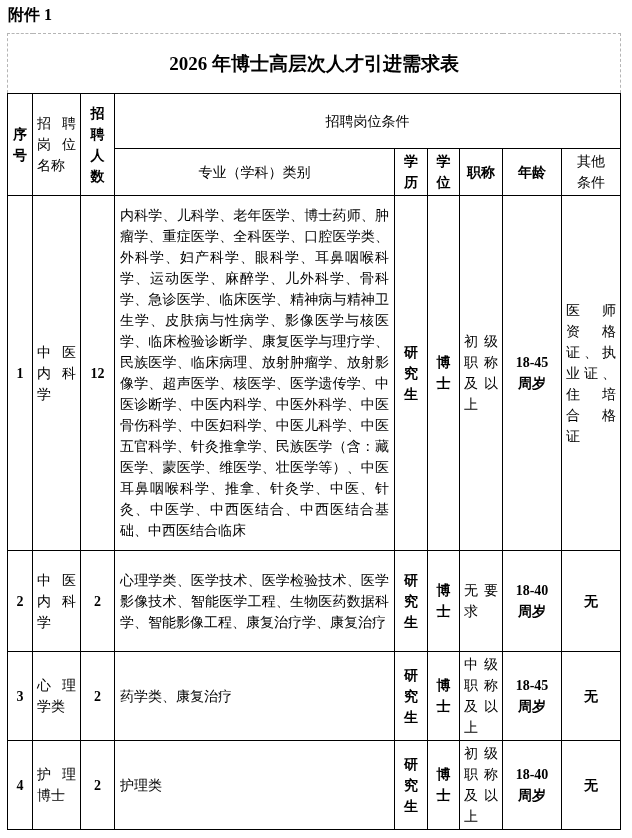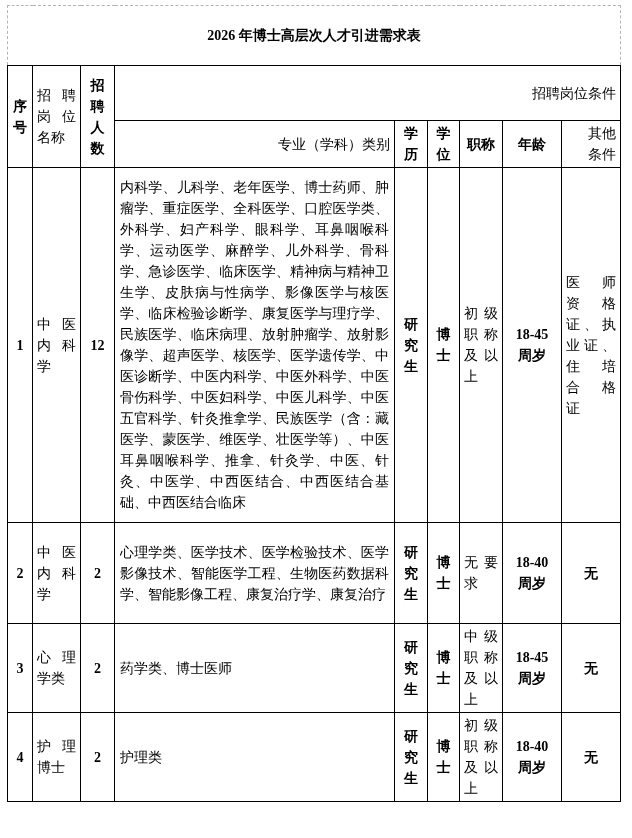--- a/index.html
+++ b/index.html
@@ -3,35 +3,36 @@
 <meta charset="utf-8">
 <style>
   html,body{margin:0;padding:0;background:#ffffff;color:#000;}
   body{width:632px;height:838px;font-family:"Liberation Serif","DejaVu Serif",serif;}
   .page{padding:5px 7px 0 7px;}
   .attach{font-size:16px;font-weight:bold;line-height:20px;margin:0 0 8px 1px;}
   table.doc{border-collapse:collapse;table-layout:fixed;width:613px;}
   td{border:1px solid #000;font-size:14px;line-height:21px;padding:2px 4px;
      vertical-align:middle;overflow:hidden;}
   .title-cell{border:1px dashed #b5b5b5;border-bottom:1px solid #000;
-     font-size:14px;font-weight:bold;text-align:center;}
+     font-size:19px;font-weight:bold;text-align:center;}
   tr.trow{height:60px;}
   tr.h1{height:55px;} tr.h2{height:47px;}
   tr.r1{height:355px;} tr.r2{height:101px;} tr.r3{height:84px;} tr.r4{height:85px;}
   .center{text-align:center;font-weight:bold;}
-  .left{text-align:right;}
+  .left{text-align:center;}
   .just{text-align:justify;}
   .pre{white-space:pre-line;}
   .jall{text-align:justify;text-align-last:justify;white-space:pre-line;}
   .majors{text-align:justify;padding:3px 5px;}
 </style>
 </head>
 <body>
 
 <div class="page">
+  <div class="attach">附件 1</div>
 
   <table class="doc">
     <colgroup>
       <col style="width:25px">
         <col style="width:48px">
         <col style="width:34px">
       <col style="width:280px">
         <col style="width:33px">
         <col style="width:32px">
       <col style="width:43px">
@@ -90,21 +91,21 @@
       <td class="just">无要求</td>
       <td class="center pre">18-40
 周岁</td>
       <td class="center">无</td>
     </tr>
 
     <tr class="r3">
       <td class="center">3</td>
       <td class="just">心理学类</td>
       <td class="center">2</td>
-      <td class="majors">药学类、博士医师</td>
+      <td class="majors">药学类、康复治疗</td>
       <td class="center">研究生</td>
       <td class="center">博士</td>
       <td class="just">中级职称及以上</td>
       <td class="center pre">18-45
 周岁</td>
       <td class="center">无</td>
     </tr>
 
     <tr class="r4">
       <td class="center">4</td>

